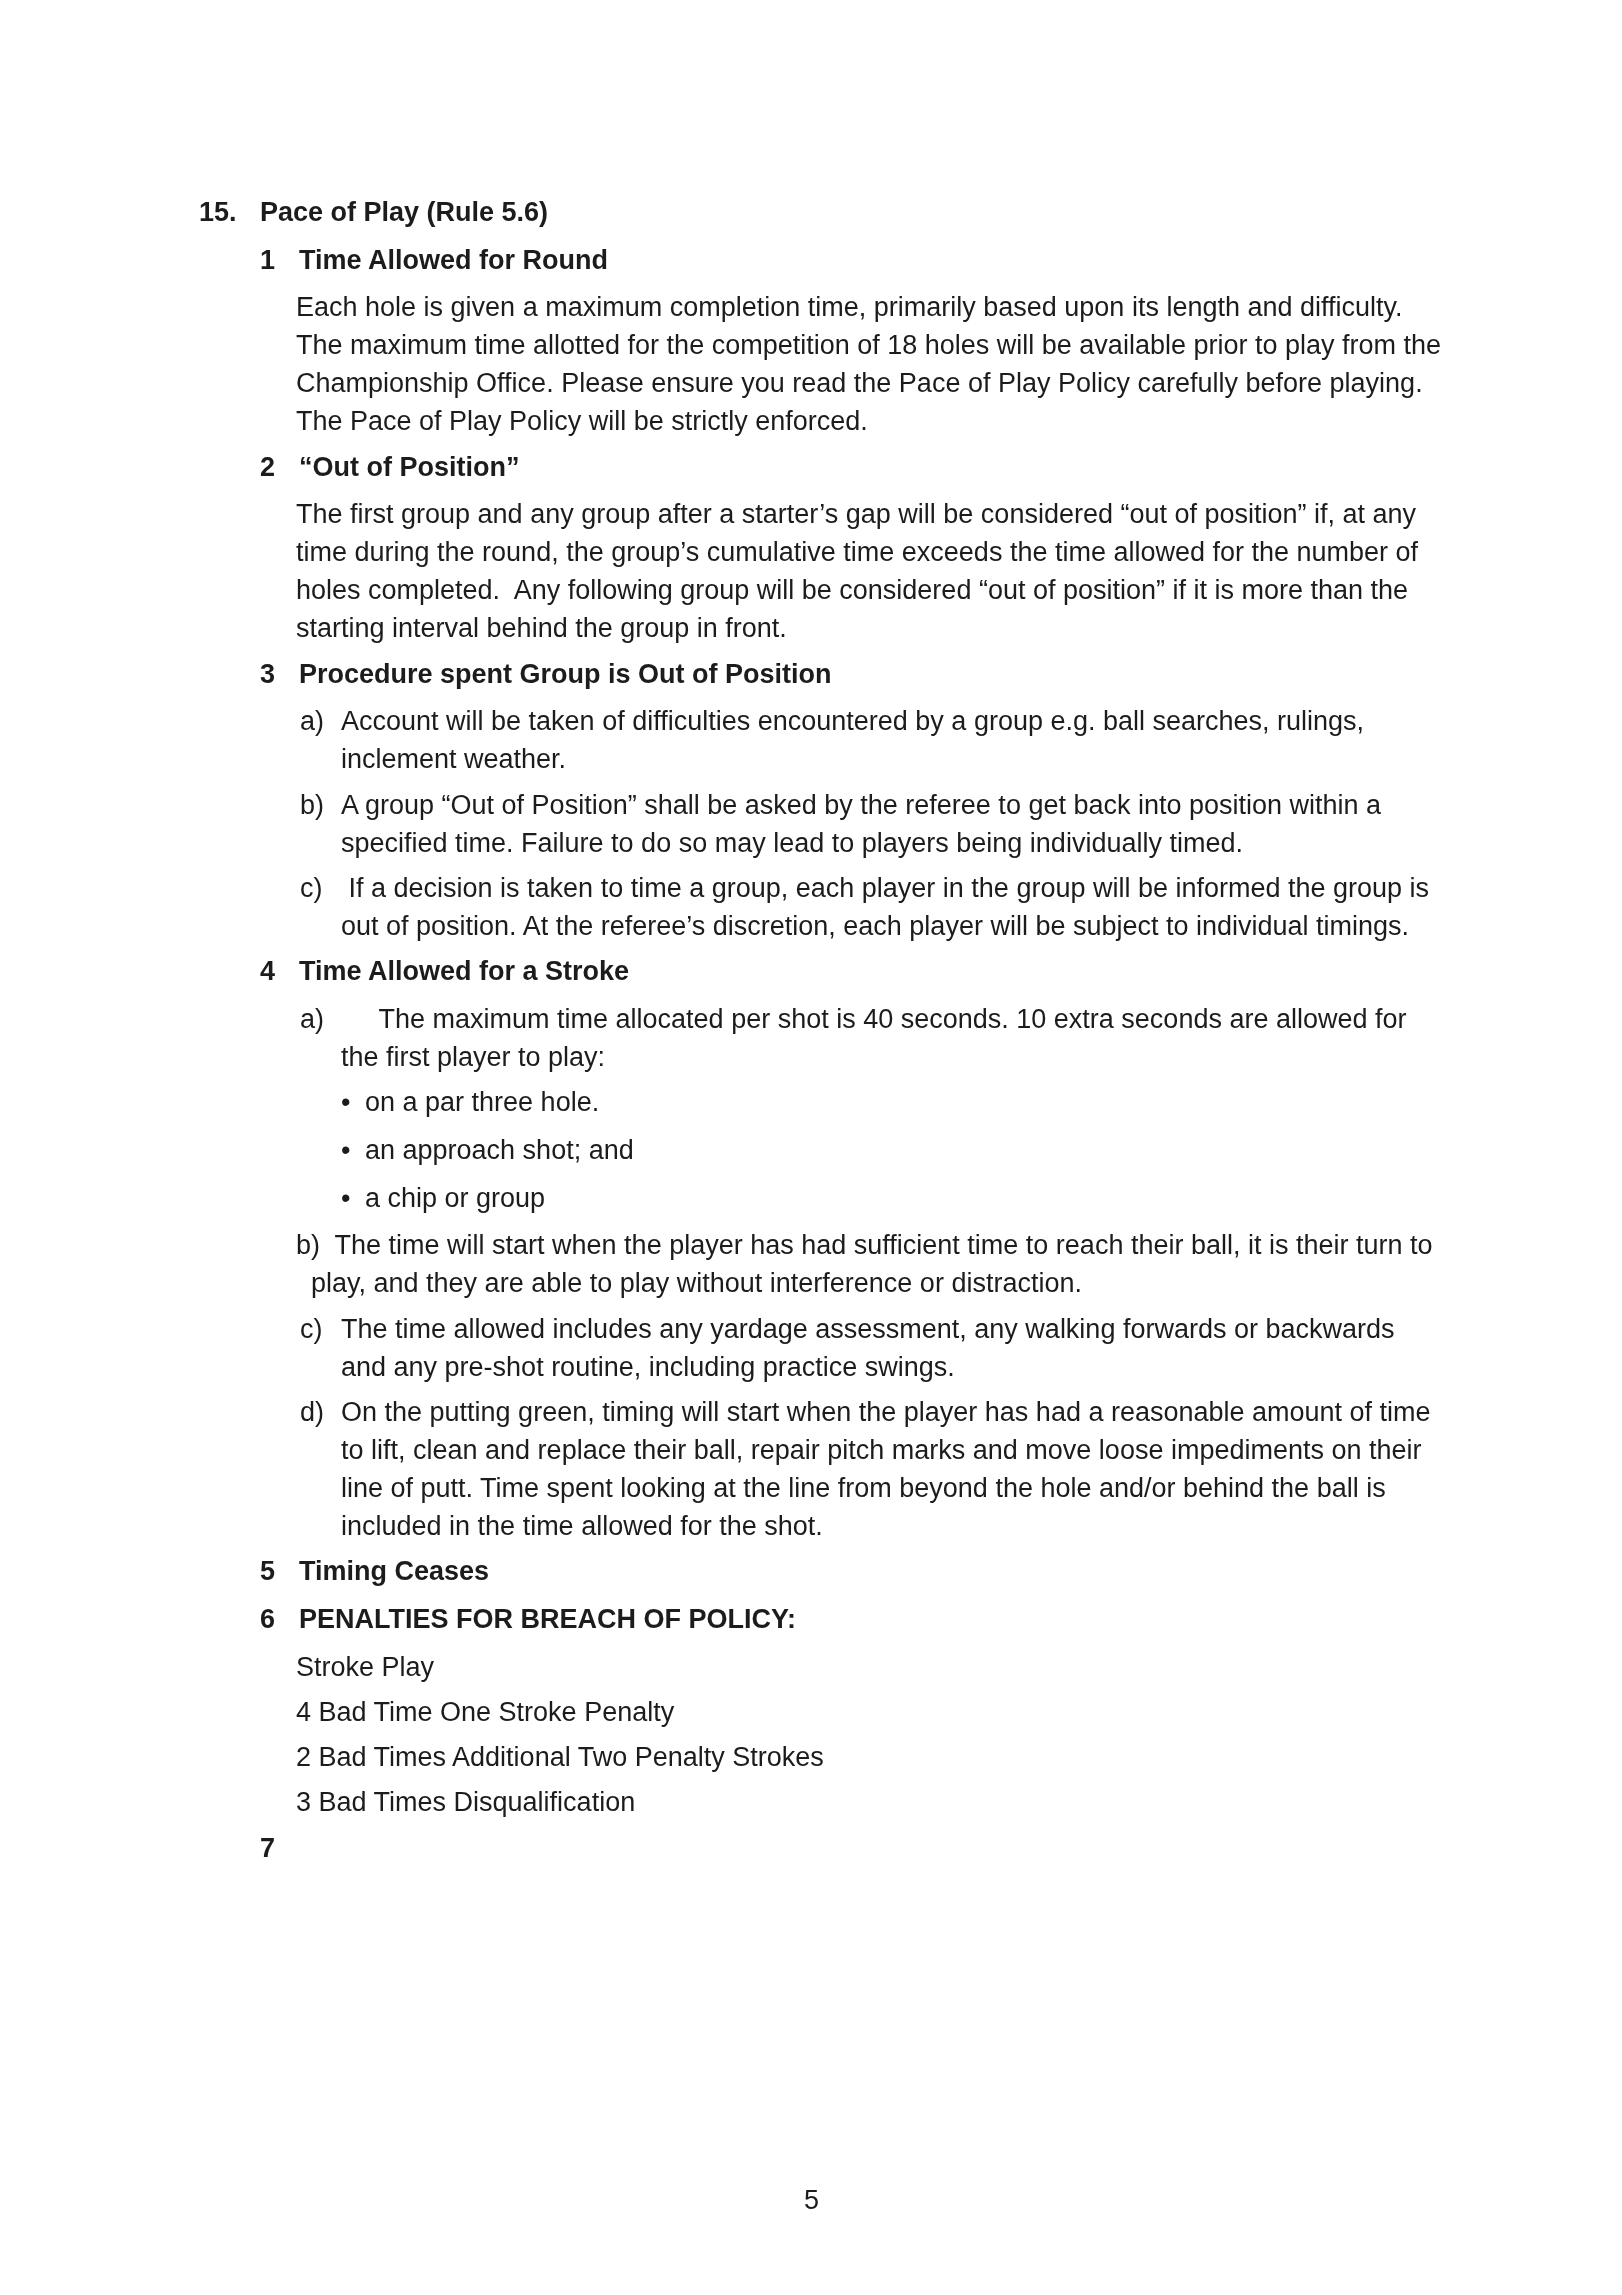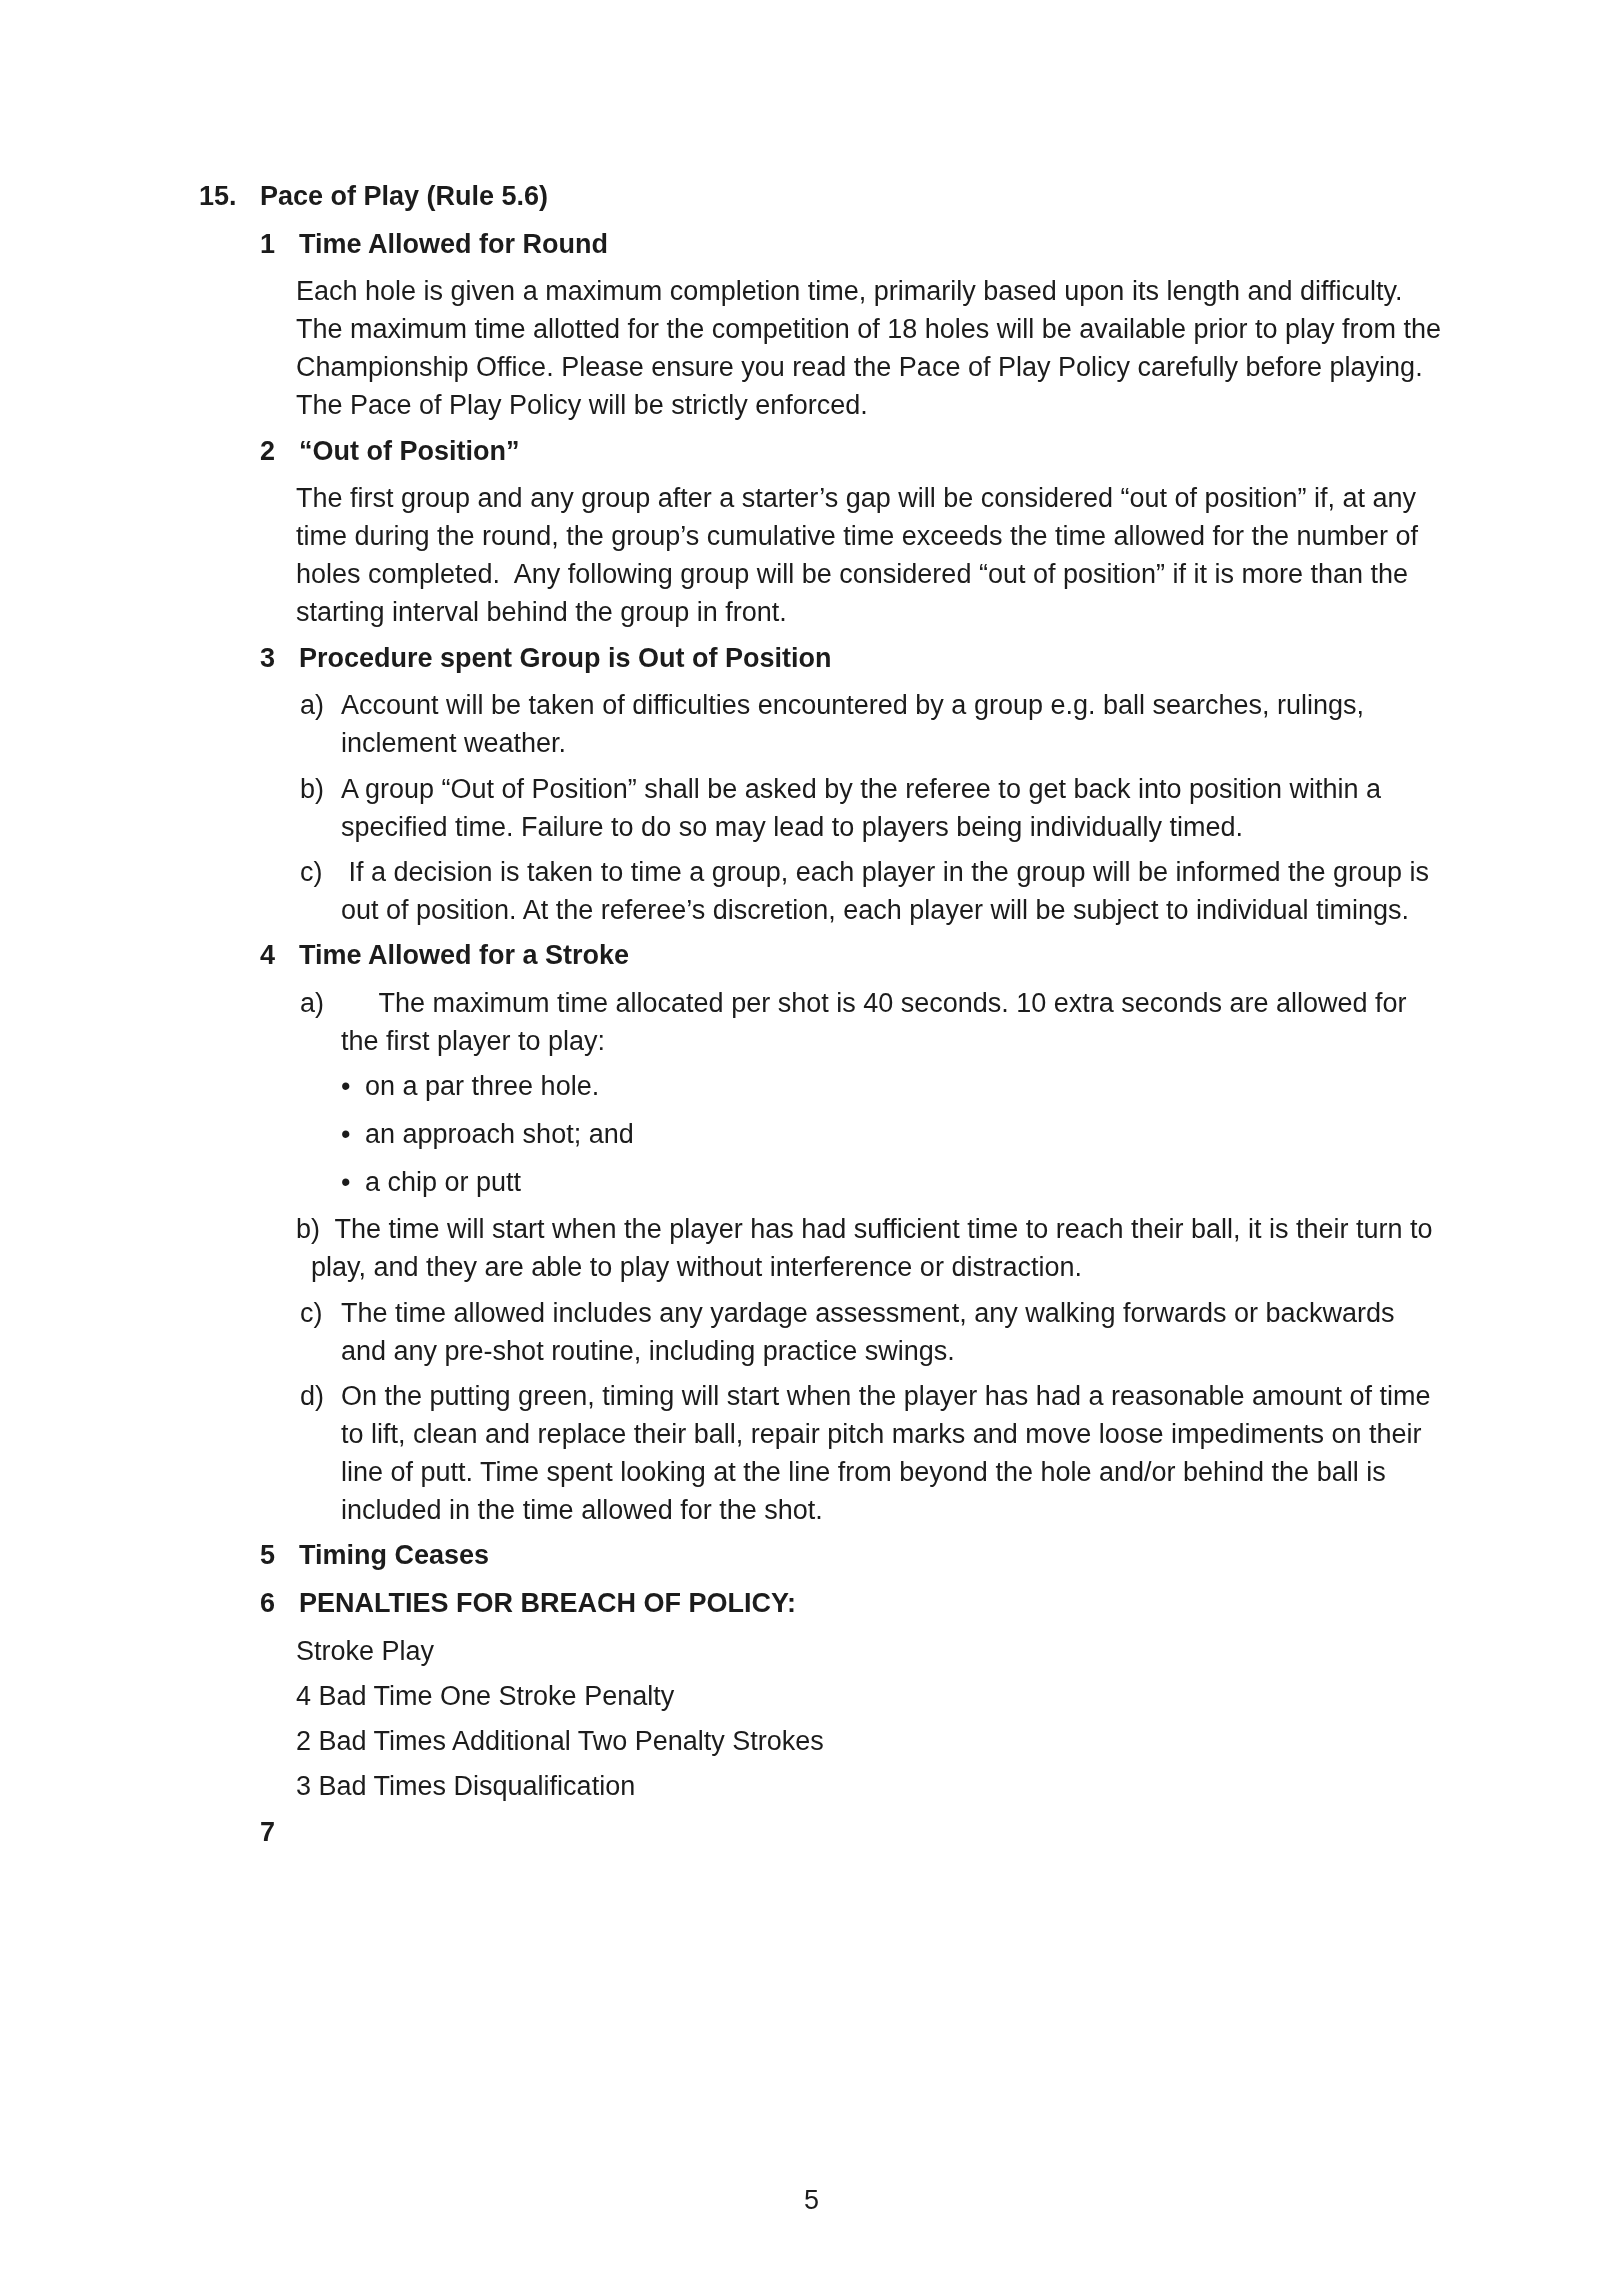--- a/index.html
+++ b/index.html
@@ -9,21 +9,21 @@
     background: #ffffff;
     position: relative;
     overflow: hidden;
     font-family: "Liberation Sans", "DejaVu Sans", sans-serif;
     font-size: 27px;
     line-height: 38px;
     color: #1c1c1c;
   }
   .doc-body {
     position: absolute;
-    top: 177px;
+    top: 193px;
     left: 0;
     right: 0;
   }
   .blk { margin-bottom: 7.3px; }
   .blk .marker { white-space: pre; }
   .blk-section {
     display: flex;
     font-weight: 700;
     margin-left: 199px;
     margin-right: 179px;
@@ -103,21 +103,21 @@
     <div class="blk blk-bullet">
       <span class="marker">•</span>
       <span class="text">on a par three hole.</span>
     </div>
     <div class="blk blk-bullet">
       <span class="marker">•</span>
       <span class="text">an approach shot; and</span>
     </div>
     <div class="blk blk-bullet">
       <span class="marker">•</span>
-      <span class="text">a chip or putt</span>
+      <span class="text">a chip or group</span>
     </div>
     <div class="blk blk-plain"><span class="text">b)&nbsp; The time will start when the player has had sufficient time to reach their ball, it is their turn to &nbsp;&nbsp;play, and they are able to play without interference or distraction.</span></div>
     <div class="blk blk-alpha">
       <span class="marker">c)</span>
       <span class="text">The time allowed includes any yardage assessment, any walking forwards or backwards and any pre-shot routine, including practice swings.</span>
     </div>
     <div class="blk blk-alpha">
       <span class="marker">d)</span>
       <span class="text">On the putting green, timing will start when the player has had a reasonable amount of time to lift, clean and replace their ball, repair pitch marks and move loose impediments on their line of putt. Time spent looking at the line from beyond the hole and/or behind the ball is included in the time allowed for the shot.</span>
     </div>

